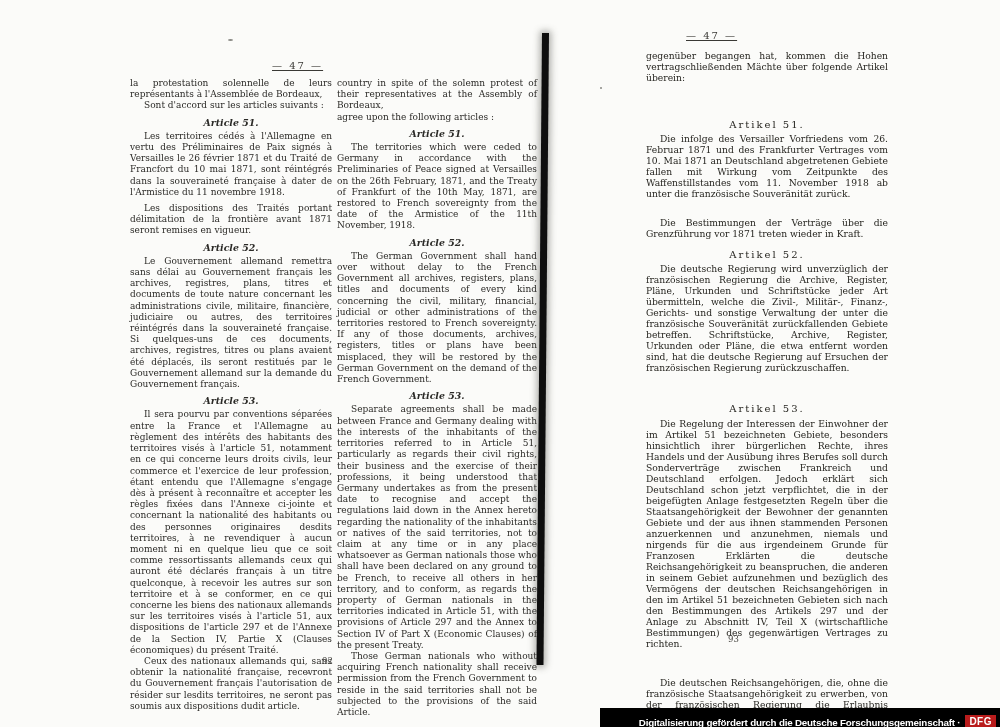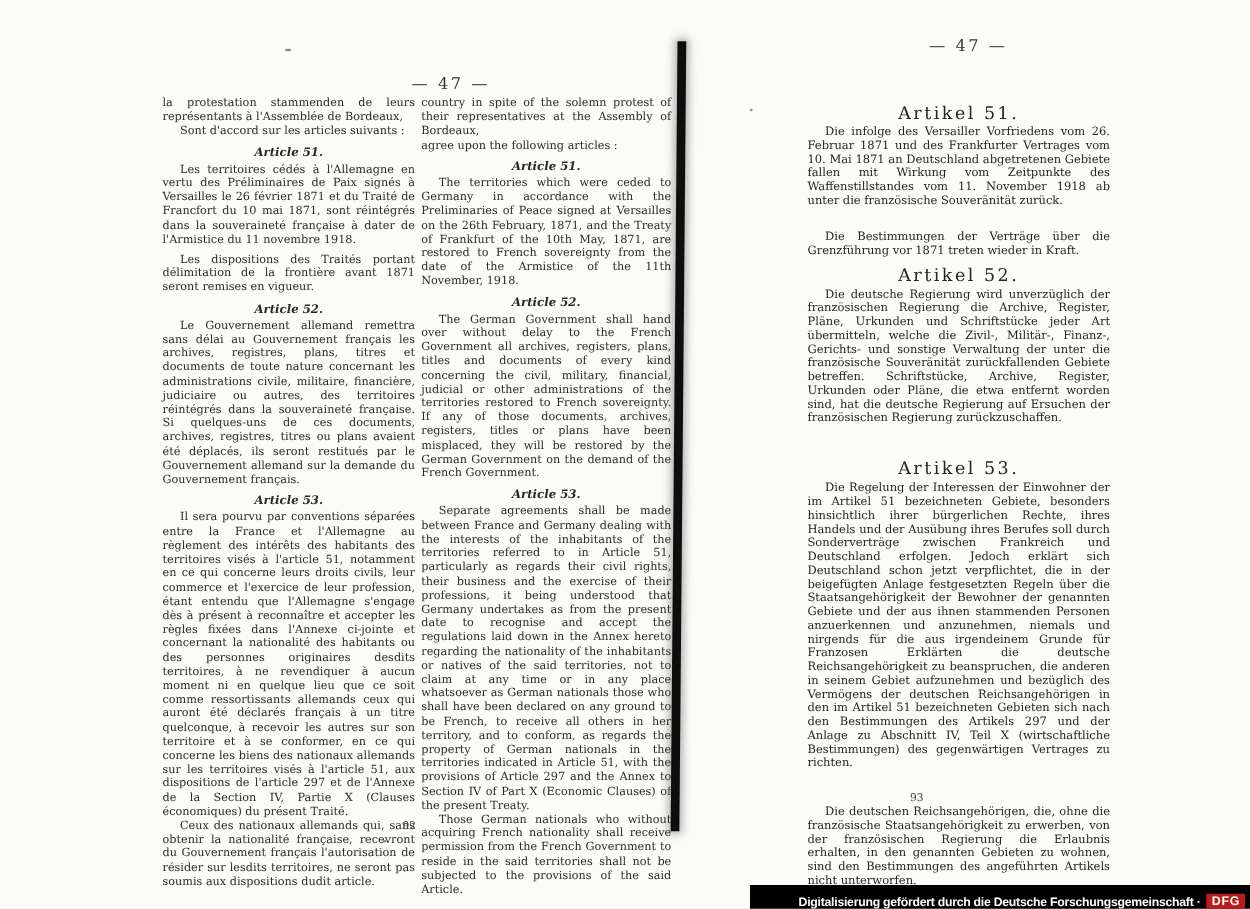--- a/index.html
+++ b/index.html
@@ -8,43 +8,44 @@
     position:relative;
     width:1000px;height:727px;
     background:#fbfbf9;
     overflow:hidden;
     font-family:"DejaVu Serif", serif;
     color:#2b2a27;
   }
   
   .hdr{
     position:absolute;
-    font-size:13px;
+    font-size:10px;
     letter-spacing:2px;
     color:#3a3935;
-    text-align:right;
+    text-align:left;
     width:120px;
+    text-decoration:underline;
   }
   .hdr-left{left:272px;top:60px;}
   .hdr-right{left:686px;top:30px;}
   
   .col{position:absolute;text-align:justify;}
   .col p{margin:0;text-align:justify;}
   .col-fr{left:130px;top:78px;width:202px;font-size:9px;line-height:11.2px;}
   .col-en{left:337px;top:78px;width:200px;font-size:9px;line-height:11.2px;}
   .col-de{left:646px;top:50px;width:242px;font-size:9.2px;line-height:11px;color:#262520;}
   .ind{text-indent:14px;}
   .noind{text-indent:0;}
   .gap{margin-top:5px !important;}
   h4.art{
     font-size:9.4px;font-weight:bold;font-style:italic;
     text-align:center;margin:5px 0 3px 0;
   }
   h4.artde{
-    font-size:14px;font-weight:normal;font-style:normal;
+    font-size:10px;font-weight:normal;font-style:normal;
     text-align:center;letter-spacing:2px;margin:0 0 3px 0;
   }
   .mt36{margin-top:36px !important;}
   .mt18{margin-top:18px !important;}
   .mt10{margin-top:10px !important;}
   .mt30{margin-top:30px !important;}
   .mt28{margin-top:28px !important;}
   .mt4{margin-top:4px !important;}
   
   .pagenum{position:absolute;font-size:8.5px;color:#454440;}
@@ -84,21 +85,21 @@
   }
 </style>
 </head>
 <body>
 
 <div id="scan">
 
   <div class="hdr hdr-left">— 47 —</div>
 
   <div class="col col-fr">
-    <p class="noind">la protestation stammenden de leurs représentants à l'Assemblée de Bordeaux,</p>
+    <p class="noind">la protestation solennelle de leurs représentants à l'Assemblée de Bordeaux,</p>
     <p class="ind">Sont d'accord sur les articles suivants :</p>
     <h4 class="art">Article 51.</h4>
     <p class="ind">Les territoires cédés à l'Allemagne en vertu des Préliminaires de Paix signés à Versailles le 26 février 1871 et du Traité de Francfort du 10 mai 1871, sont réintégrés dans la souveraineté française à dater de l'Armistice du 11 novembre 1918.</p>
     <p class="ind gap">Les dispositions des Traités portant délimitation de la frontière avant 1871 seront remises en vigueur.</p>
     <h4 class="art">Article 52.</h4>
     <p class="ind">Le Gouvernement allemand remettra sans délai au Gouvernement français les archives, registres, plans, titres et documents de toute nature concernant les administrations civile, militaire, financière, judiciaire ou autres, des territoires réintégrés dans la souveraineté française. Si quelques-uns de ces documents, archives, registres, titres ou plans avaient été déplacés, ils seront restitués par le Gouvernement allemand sur la demande du Gouvernement français.</p>
     <h4 class="art">Article 53.</h4>
     <p class="ind">Il sera pourvu par conventions séparées entre la France et l'Allemagne au règlement des intérêts des habitants des territoires visés à l'article 51, notamment en ce qui concerne leurs droits civils, leur commerce et l'exercice de leur profession, étant entendu que l'Allemagne s'engage dès à présent à reconnaître et accepter les règles fixées dans l'Annexe ci-jointe et concernant la nationalité des habitants ou des personnes originaires desdits territoires, à ne revendiquer à aucun moment ni en quelque lieu que ce soit comme ressortissants allemands ceux qui auront été déclarés français à un titre quelconque, à recevoir les autres sur son territoire et à se conformer, en ce qui concerne les biens des nationaux allemands sur les territoires visés à l'article 51, aux dispositions de l'article 297 et de l'Annexe de la Section IV, Partie X (Clauses économiques) du présent Traité.</p>
     <p class="ind">Ceux des nationaux allemands qui, sans obtenir la nationalité française, recevront du Gouvernement français l'autorisation de résider sur lesdits territoires, ne seront pas soumis aux dispositions dudit article.</p>
   </div>
@@ -115,20 +116,21 @@
     <p class="ind">Those German nationals who without acquiring French nationality shall receive permission from the French Government to reside in the said territories shall not be subjected to the provisions of the said Article.</p>
   </div>
 
   <div class="pagenum pn-left">92</div>
 
   <div class="gutter"></div>
 
   <div class="hdr hdr-right">— 47 —</div>
 
   <div class="col col-de">
+    <p class="noind">gegenüber begangen hat, kommen die Hohen vertragschließenden Mächte über folgende Artikel überein:</p>
     <h4 class="artde mt36">Artikel 51.</h4>
     <p class="ind">Die infolge des Versailler Vorfriedens vom 26. Februar 1871 und des Frankfurter Vertrages vom 10. Mai 1871 an Deutschland abgetretenen Gebiete fallen mit Wirkung vom Zeitpunkte des Waffenstillstandes vom 11. November 1918 ab unter die französische Souveränität zurück.</p>
     <p class="ind mt18">Die Bestimmungen der Verträge über die Grenzführung vor 1871 treten wieder in Kraft.</p>
     <h4 class="artde mt10">Artikel 52.</h4>
     <p class="ind">Die deutsche Regierung wird unverzüglich der französischen Regierung die Archive, Register, Pläne, Urkunden und Schriftstücke jeder Art übermitteln, welche die Zivil-, Militär-, Finanz-, Gerichts- und sonstige Verwaltung der unter die französische Souveränität zurückfallenden Gebiete betreffen. Schriftstücke, Archive, Register, Urkunden oder Pläne, die etwa entfernt worden sind, hat die deutsche Regierung auf Ersuchen der französischen Regierung zurückzuschaffen.</p>
     <h4 class="artde mt30">Artikel 53.</h4>
     <p class="ind mt4">Die Regelung der Interessen der Einwohner der im Artikel 51 bezeichneten Gebiete, besonders hinsichtlich ihrer bürgerlichen Rechte, ihres Handels und der Ausübung ihres Berufes soll durch Sonderverträge zwischen Frankreich und Deutschland erfolgen. Jedoch erklärt sich Deutschland schon jetzt verpflichtet, die in der beigefügten Anlage festgesetzten Regeln über die Staatsangehörigkeit der Bewohner der genannten Gebiete und der aus ihnen stammenden Personen anzuerkennen und anzunehmen, niemals und nirgends für die aus irgendeinem Grunde für Franzosen Erklärten die deutsche Reichsangehörigkeit zu beanspruchen, die anderen in seinem Gebiet aufzunehmen und bezüglich des Vermögens der deutschen Reichsangehörigen in den im Artikel 51 bezeichneten Gebieten sich nach den Bestimmungen des Artikels 297 und der Anlage zu Abschnitt IV, Teil X (wirtschaftliche Bestimmungen) des gegenwärtigen Vertrages zu richten.</p>
     <p class="ind mt28">Die deutschen Reichsangehörigen, die, ohne die französische Staatsangehörigkeit zu erwerben, von der französischen Regierung die Erlaubnis erhalten, in den genannten Gebieten zu wohnen, sind den Bestimmungen des angeführten Artikels nicht unterworfen.</p>
   </div>
 

